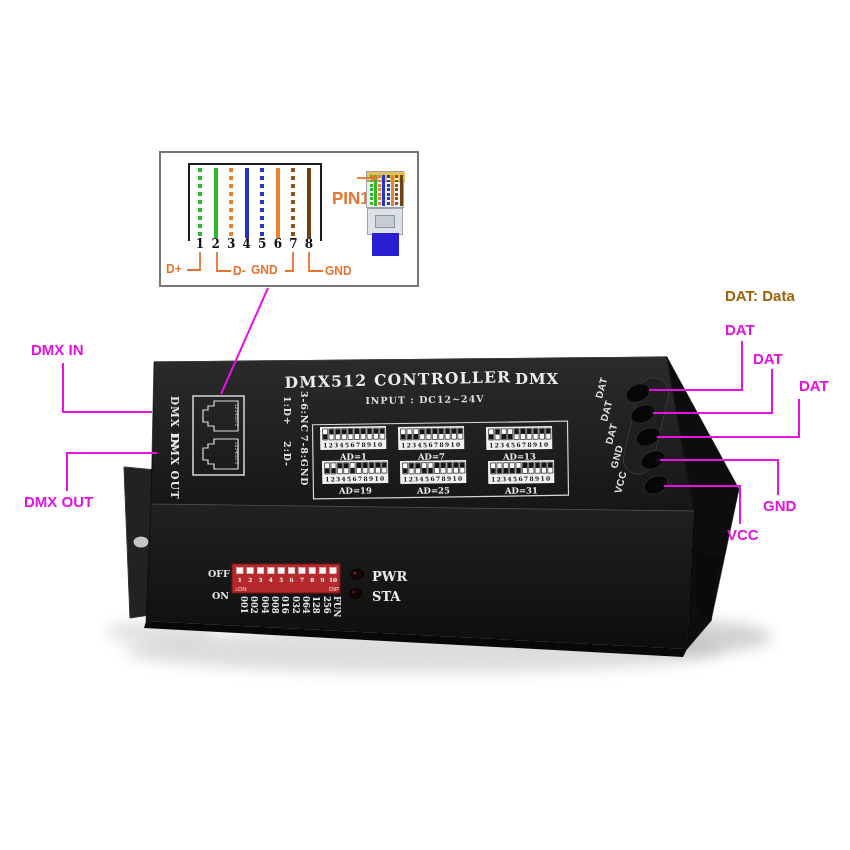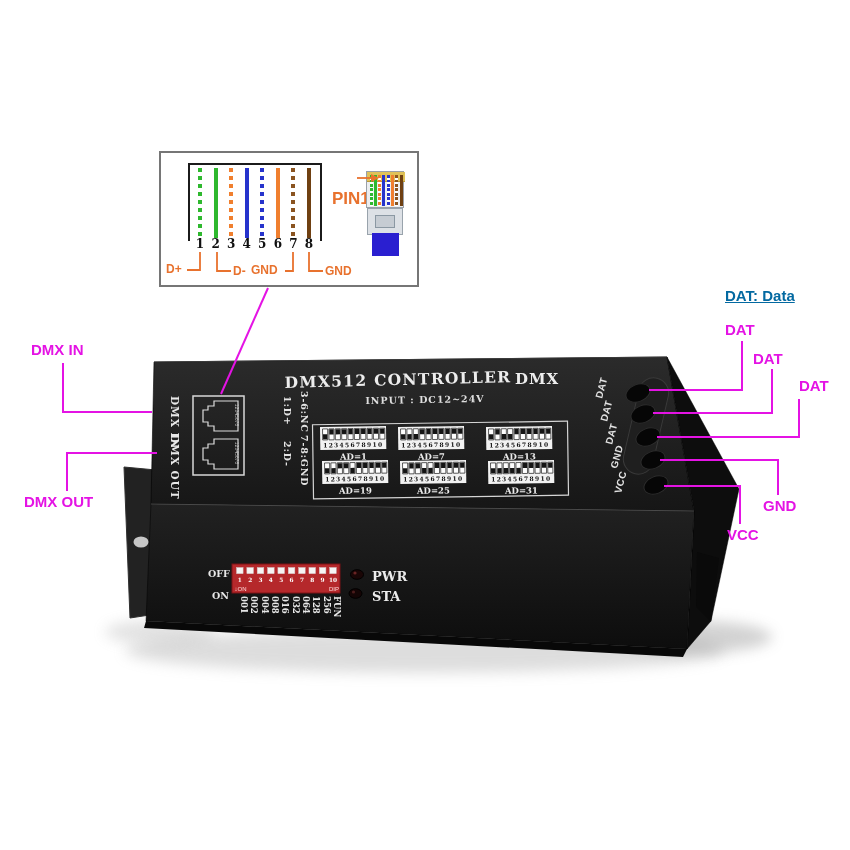--- a/index.html
+++ b/index.html
@@ -22,21 +22,21 @@
   .plug-stripe{position:absolute;top:3px;width:3px;height:31px;}
   #plug-gold{position:absolute;left:0;top:0;width:38px;height:9px;background:#e0c050;
              border-bottom:1px solid #b89530;opacity:.95;}
   #plug-body{position:absolute;left:1px;top:38px;width:36px;height:27px;background:#dde1e6;
              border:1px solid #99a3ac;box-sizing:border-box;}
   #plug-window{position:absolute;left:9px;top:45px;width:20px;height:13px;background:#c6ccd3;
                border:1px solid #8b98a3;box-sizing:border-box;}
   #plug-cable{position:absolute;left:6px;top:63px;width:27px;height:23px;background:#2a1fd0;}
   
   .mlbl{position:absolute;font:bold 15px "Liberation Sans",sans-serif;color:#e413e4;white-space:nowrap;}
-  #dat-heading{color:#0369a1;text-decoration:underline;}
+  #dat-heading{color:#a16207;}
   #scene{position:absolute;left:0;top:0;pointer-events:none;}
   #scene text{font-family:"DejaVu Serif",serif;}
   #scene text.sans{font-family:"Liberation Sans",sans-serif;}
 </style>
 </head>
 <body>
 
 <div class="canvas" id="canvas">
 
   <div class="abs" id="diagram-box"></div>

